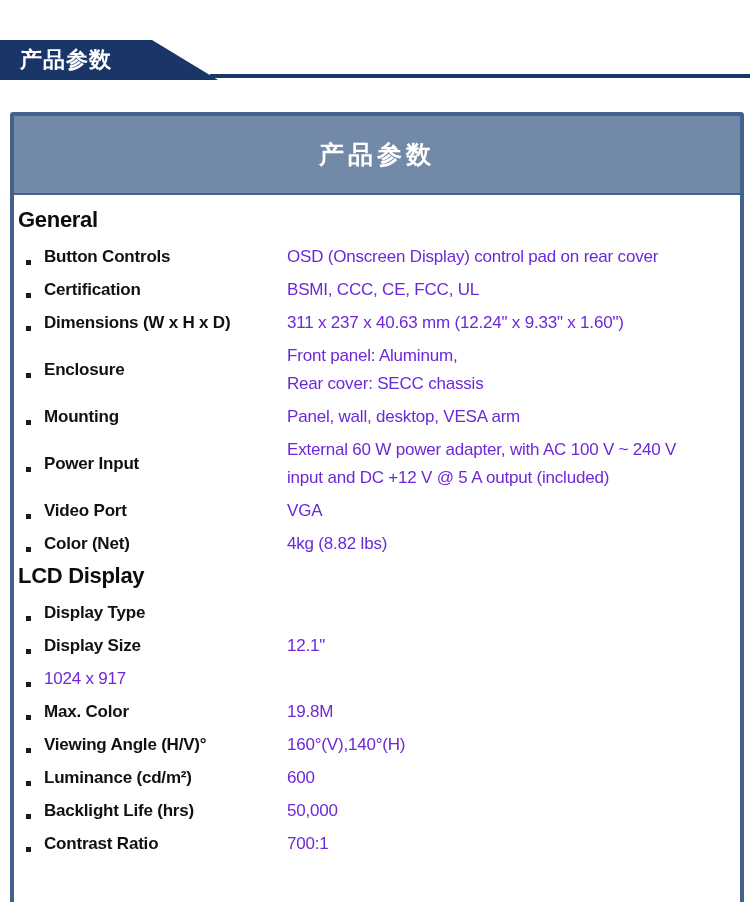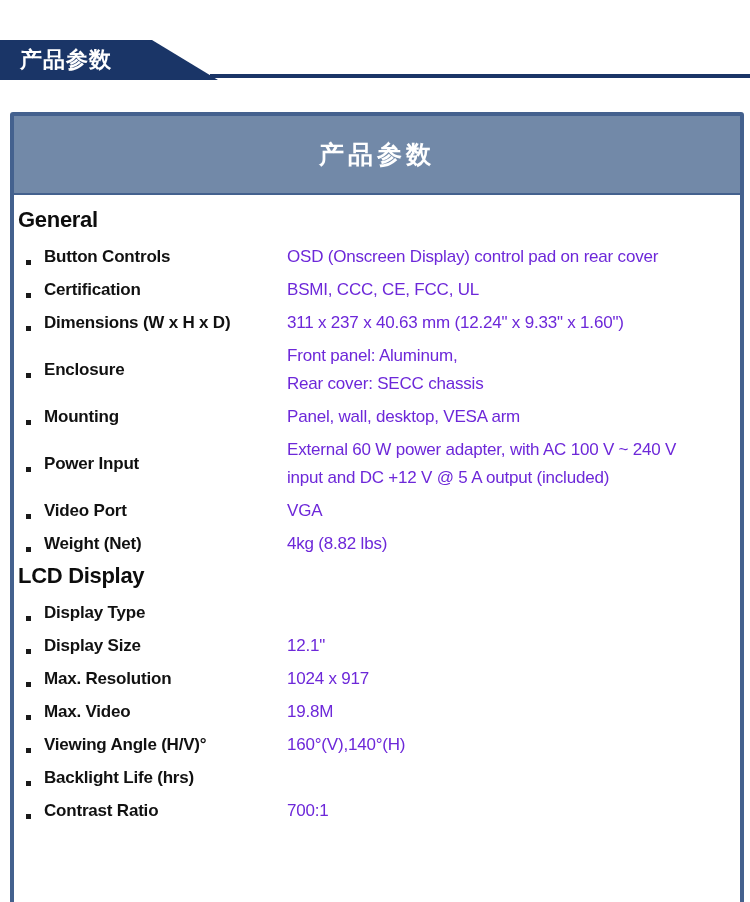--- a/index.html
+++ b/index.html
@@ -128,21 +128,21 @@
   </div>
 
   <div class="spec-row">
     <span class="bullet"></span>
     <span class="spec-label">Video Port</span>
     <span class="spec-value">VGA</span>
   </div>
 
   <div class="spec-row">
     <span class="bullet"></span>
-    <span class="spec-label">Weight (Net)</span>
+    <span class="spec-label">Color (Net)</span>
     <span class="spec-value">4kg (8.82 lbs)</span>
   </div>
 </div>
   </div>
 
   <div class="section">
     <div class="section-heading">LCD Display</div>
     <div class="section-rows">
   <div class="spec-row">
     <span class="bullet"></span>
@@ -150,40 +150,45 @@
   </div>
 
   <div class="spec-row">
     <span class="bullet"></span>
     <span class="spec-label">Display Size</span>
     <span class="spec-value">12.1"</span>
   </div>
 
   <div class="spec-row">
     <span class="bullet"></span>
-    <span class="spec-label">Max. Resolution</span>
     <span class="spec-value">1024 x 917</span>
   </div>
 
   <div class="spec-row">
     <span class="bullet"></span>
-    <span class="spec-label">Max. Video</span>
+    <span class="spec-label">Max. Color</span>
     <span class="spec-value">19.8M</span>
   </div>
 
   <div class="spec-row">
     <span class="bullet"></span>
     <span class="spec-label">Viewing Angle (H/V)°</span>
     <span class="spec-value">160°(V),140°(H)</span>
   </div>
 
+  <div class="spec-row">
+    <span class="bullet"></span>
+    <span class="spec-label">Luminance (cd/m²)</span>
+    <span class="spec-value">600</span>
+  </div>
 
   <div class="spec-row">
     <span class="bullet"></span>
     <span class="spec-label">Backlight Life (hrs)</span>
+    <span class="spec-value">50,000</span>
   </div>
 
   <div class="spec-row">
     <span class="bullet"></span>
     <span class="spec-label">Contrast Ratio</span>
     <span class="spec-value">700:1</span>
   </div>
 </div>
   </div>
 </div>

